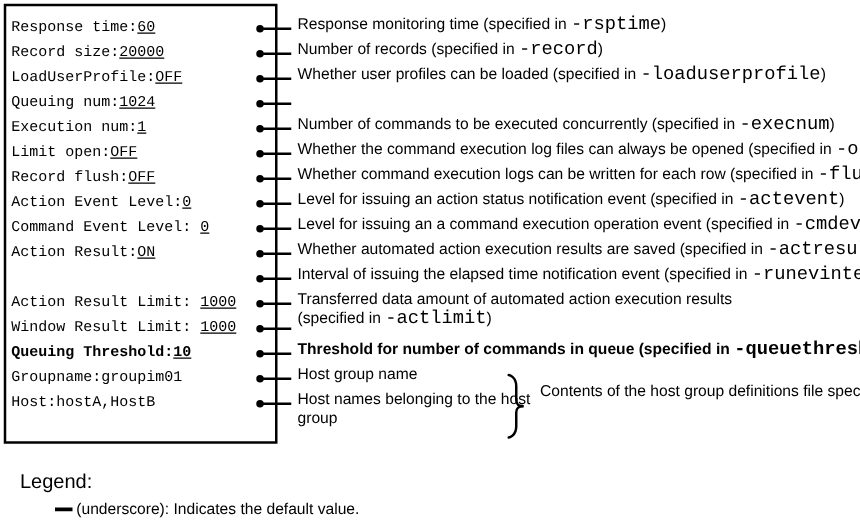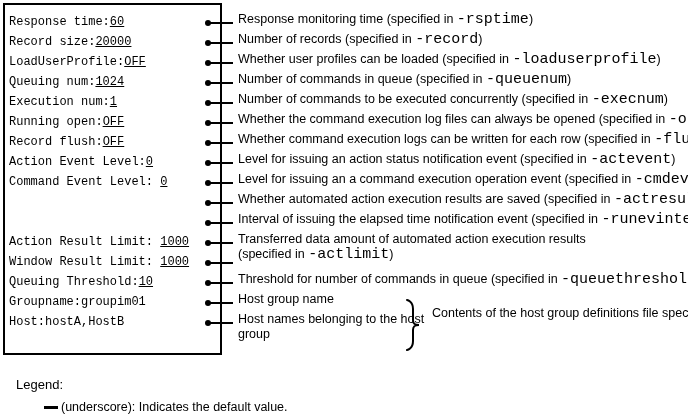--- a/index.html
+++ b/index.html
@@ -101,21 +101,21 @@
     font-size: 12.5px;
     line-height: 16px;
     white-space: nowrap;
   }
 
   
   #legend-title {
     position: absolute;
     left: 16px;
     top: 377px;
-    font-size: 13px;
+    font-size: 16px;
   }
   #legend-entry {
     position: absolute;
     left: 44px;
     top: 400px;
     font-size: 12.5px;
     white-space: nowrap;
   }
   #legend-mark {
     display: inline-block;
@@ -146,30 +146,29 @@
     <div class="row" style="top: 54px;">
       <div class="param-text"><span>LoadUserProfile:</span><span class="def">OFF</span></div>
       <div class="bullet"></div>
       <div class="leader"></div>
       <div class="desc"><span>Whether user profiles can be loaded (specified in </span><span class="opt">-loaduserprofile</span><span>)</span></div>
     </div>
     <div class="row" style="top: 74px;">
       <div class="param-text"><span>Queuing num:</span><span class="def">1024</span></div>
       <div class="bullet"></div>
       <div class="leader"></div>
-      <div class="desc"><span>Number of commands in queue (specified in </span><span class="opt">-queuenum</span><span>)</span></div>
     </div>
     <div class="row" style="top: 94px;">
       <div class="param-text"><span>Execution num:</span><span class="def">1</span></div>
       <div class="bullet"></div>
       <div class="leader"></div>
       <div class="desc"><span>Number of commands to be executed concurrently (specified in </span><span class="opt">-execnum</span><span>)</span></div>
     </div>
     <div class="row" style="top: 114px;">
-      <div class="param-text"><span>Running open:</span><span class="def">OFF</span></div>
+      <div class="param-text"><span>Limit open:</span><span class="def">OFF</span></div>
       <div class="bullet"></div>
       <div class="leader"></div>
       <div class="desc"><span>Whether the command execution log files can always be opened (specified in </span><span class="opt">-open</span></div>
     </div>
     <div class="row" style="top: 134px;">
       <div class="param-text"><span>Record flush:</span><span class="def">OFF</span></div>
       <div class="bullet"></div>
       <div class="leader"></div>
       <div class="desc"><span>Whether command execution logs can be written for each row (specified in </span><span class="opt">-flush</span></div>
     </div>
@@ -179,41 +178,42 @@
       <div class="leader"></div>
       <div class="desc"><span>Level for issuing an action status notification event (specified in </span><span class="opt">-actevent</span><span>)</span></div>
     </div>
     <div class="row" style="top: 174px;">
       <div class="param-text"><span>Command Event Level: </span><span class="def">0</span></div>
       <div class="bullet"></div>
       <div class="leader"></div>
       <div class="desc"><span>Level for issuing an a command execution operation event (specified in </span><span class="opt">-cmdevent</span></div>
     </div>
     <div class="row" style="top: 194px;">
+      <div class="param-text"><span>Action Result:</span><span class="def">ON</span></div>
       <div class="bullet"></div>
       <div class="leader"></div>
       <div class="desc"><span>Whether automated action execution results are saved (specified in </span><span class="opt">-actresult</span><span>)</span></div>
     </div>
     <div class="row" style="top: 214px;">
       <div class="bullet"></div>
       <div class="leader"></div>
       <div class="desc"><span>Interval of issuing the elapsed time notification event (specified in </span><span class="opt">-runevinterval</span></div>
     </div>
     <div class="row" style="top: 234px;">
       <div class="param-text"><span>Action Result Limit: </span><span class="def">1000</span></div>
       <div class="bullet"></div>
       <div class="leader"></div>
       <div class="desc"><span>Transferred data amount of automated action execution results</span><span class="line2"><span>(specified in </span><span class="opt">-actlimit</span><span>)</span></span></div>
     </div>
     <div class="row" style="top: 254px;">
       <div class="param-text"><span>Window Result Limit: </span><span class="def">1000</span></div>
       <div class="bullet"></div>
       <div class="leader"></div>
     </div>
-    <div class="row" style="top: 274px;">
+    <div class="row" style="top: 274px; font-weight: bold;">
       <div class="param-text"><span>Queuing Threshold:</span><span class="def">10</span></div>
       <div class="bullet"></div>
       <div class="leader"></div>
       <div class="desc"><span>Threshold for number of commands in queue (specified in </span><span class="opt">-queuethreshold</span><span>)</span></div>
     </div>
     <div class="row" style="top: 294px;">
       <div class="param-text"><span>Groupname:groupim01</span></div>
       <div class="bullet"></div>
       <div class="leader"></div>
       <div class="desc"><span>Host group name</span></div>

